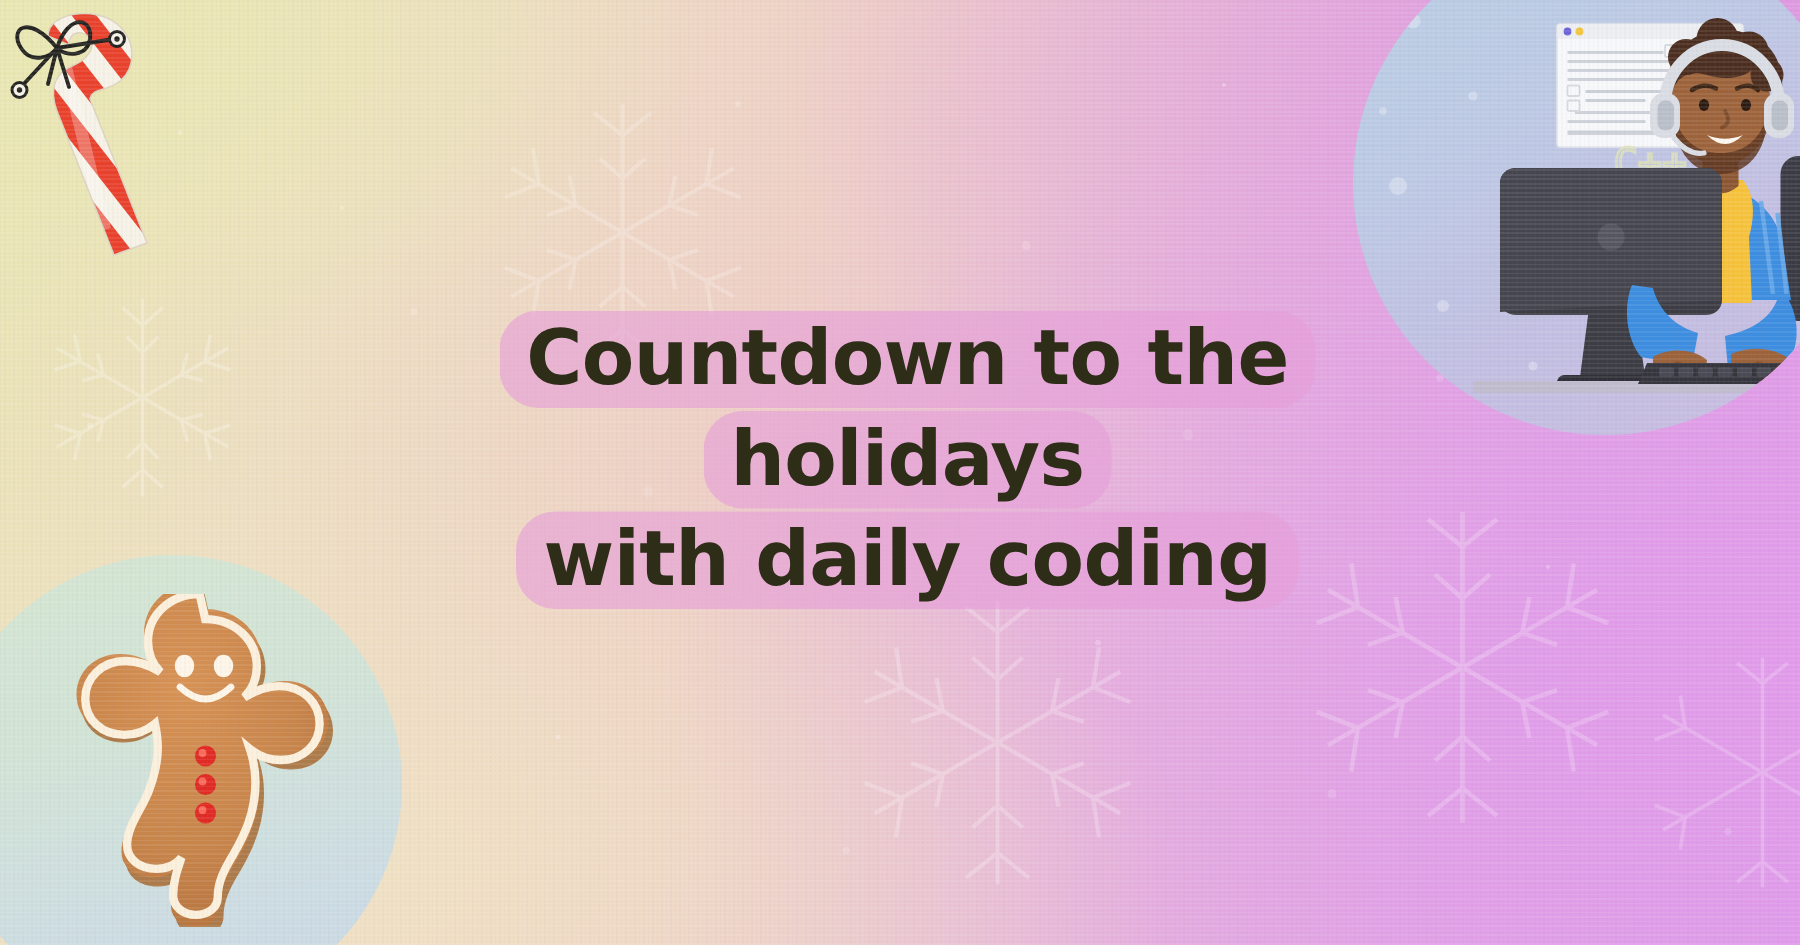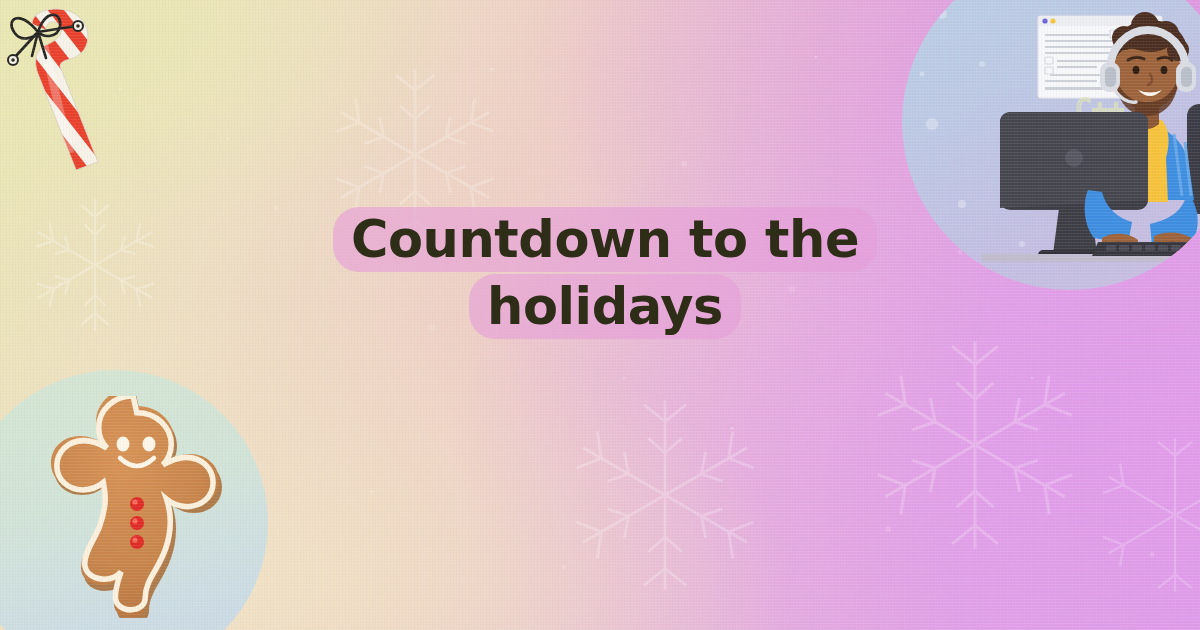--- a/index.html
+++ b/index.html
@@ -405,16 +405,16 @@
           <rect x="321" y="291" width="10" height="6" rx="1.5"></rect>
         </g>
       </g>
     </svg>
   </div>
 
   <div class="tex grain"></div>
 
   <div class="headline">
     <span class="hl">Countdown to the holidays</span><br>
-    <br>
+    <span class="hl">with daily coding</span><br>
   </div>
 
 </div>
 
 </body></html>

